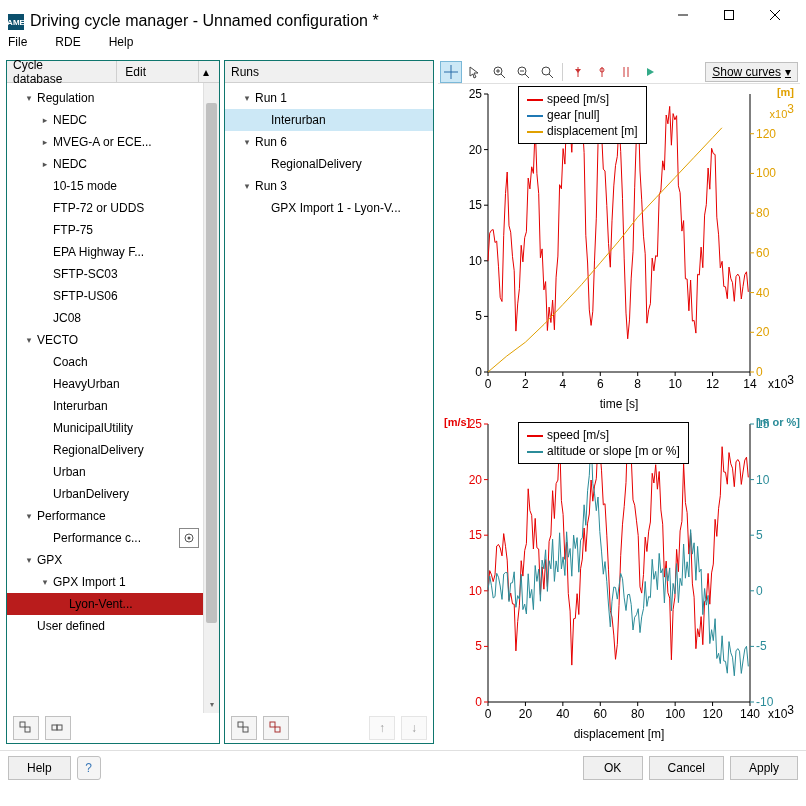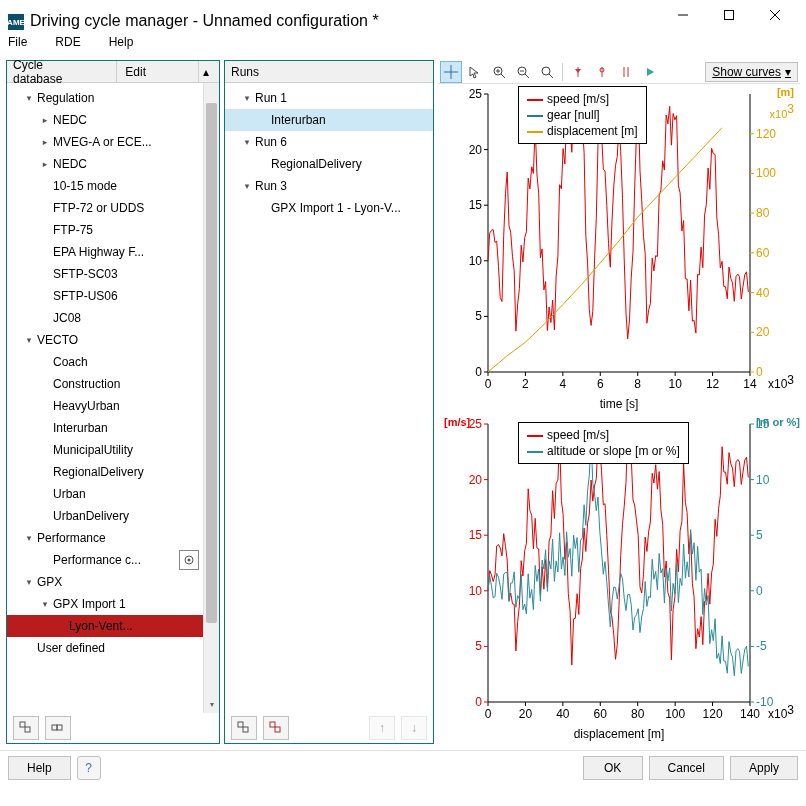--- a/index.html
+++ b/index.html
@@ -157,26 +157,20 @@
         <div class="tree-row">
             <span class="pad"></span>
             <span class="caret">▾</span>
             <span class="lbl">VECTO</span>
           </div>
         <div class="tree-row">
             <span class="pad"></span>
             <span class="pad"></span>
             <span class="caret"></span>
             <span class="lbl">Coach</span>
-          </div>
-        <div class="tree-row">
-            <span class="pad"></span>
-            <span class="pad"></span>
-            <span class="caret"></span>
-            <span class="lbl">Construction</span>
           </div>
         <div class="tree-row">
             <span class="pad"></span>
             <span class="pad"></span>
             <span class="caret"></span>
             <span class="lbl">HeavyUrban</span>
           </div>
         <div class="tree-row">
             <span class="pad"></span>
             <span class="pad"></span>

